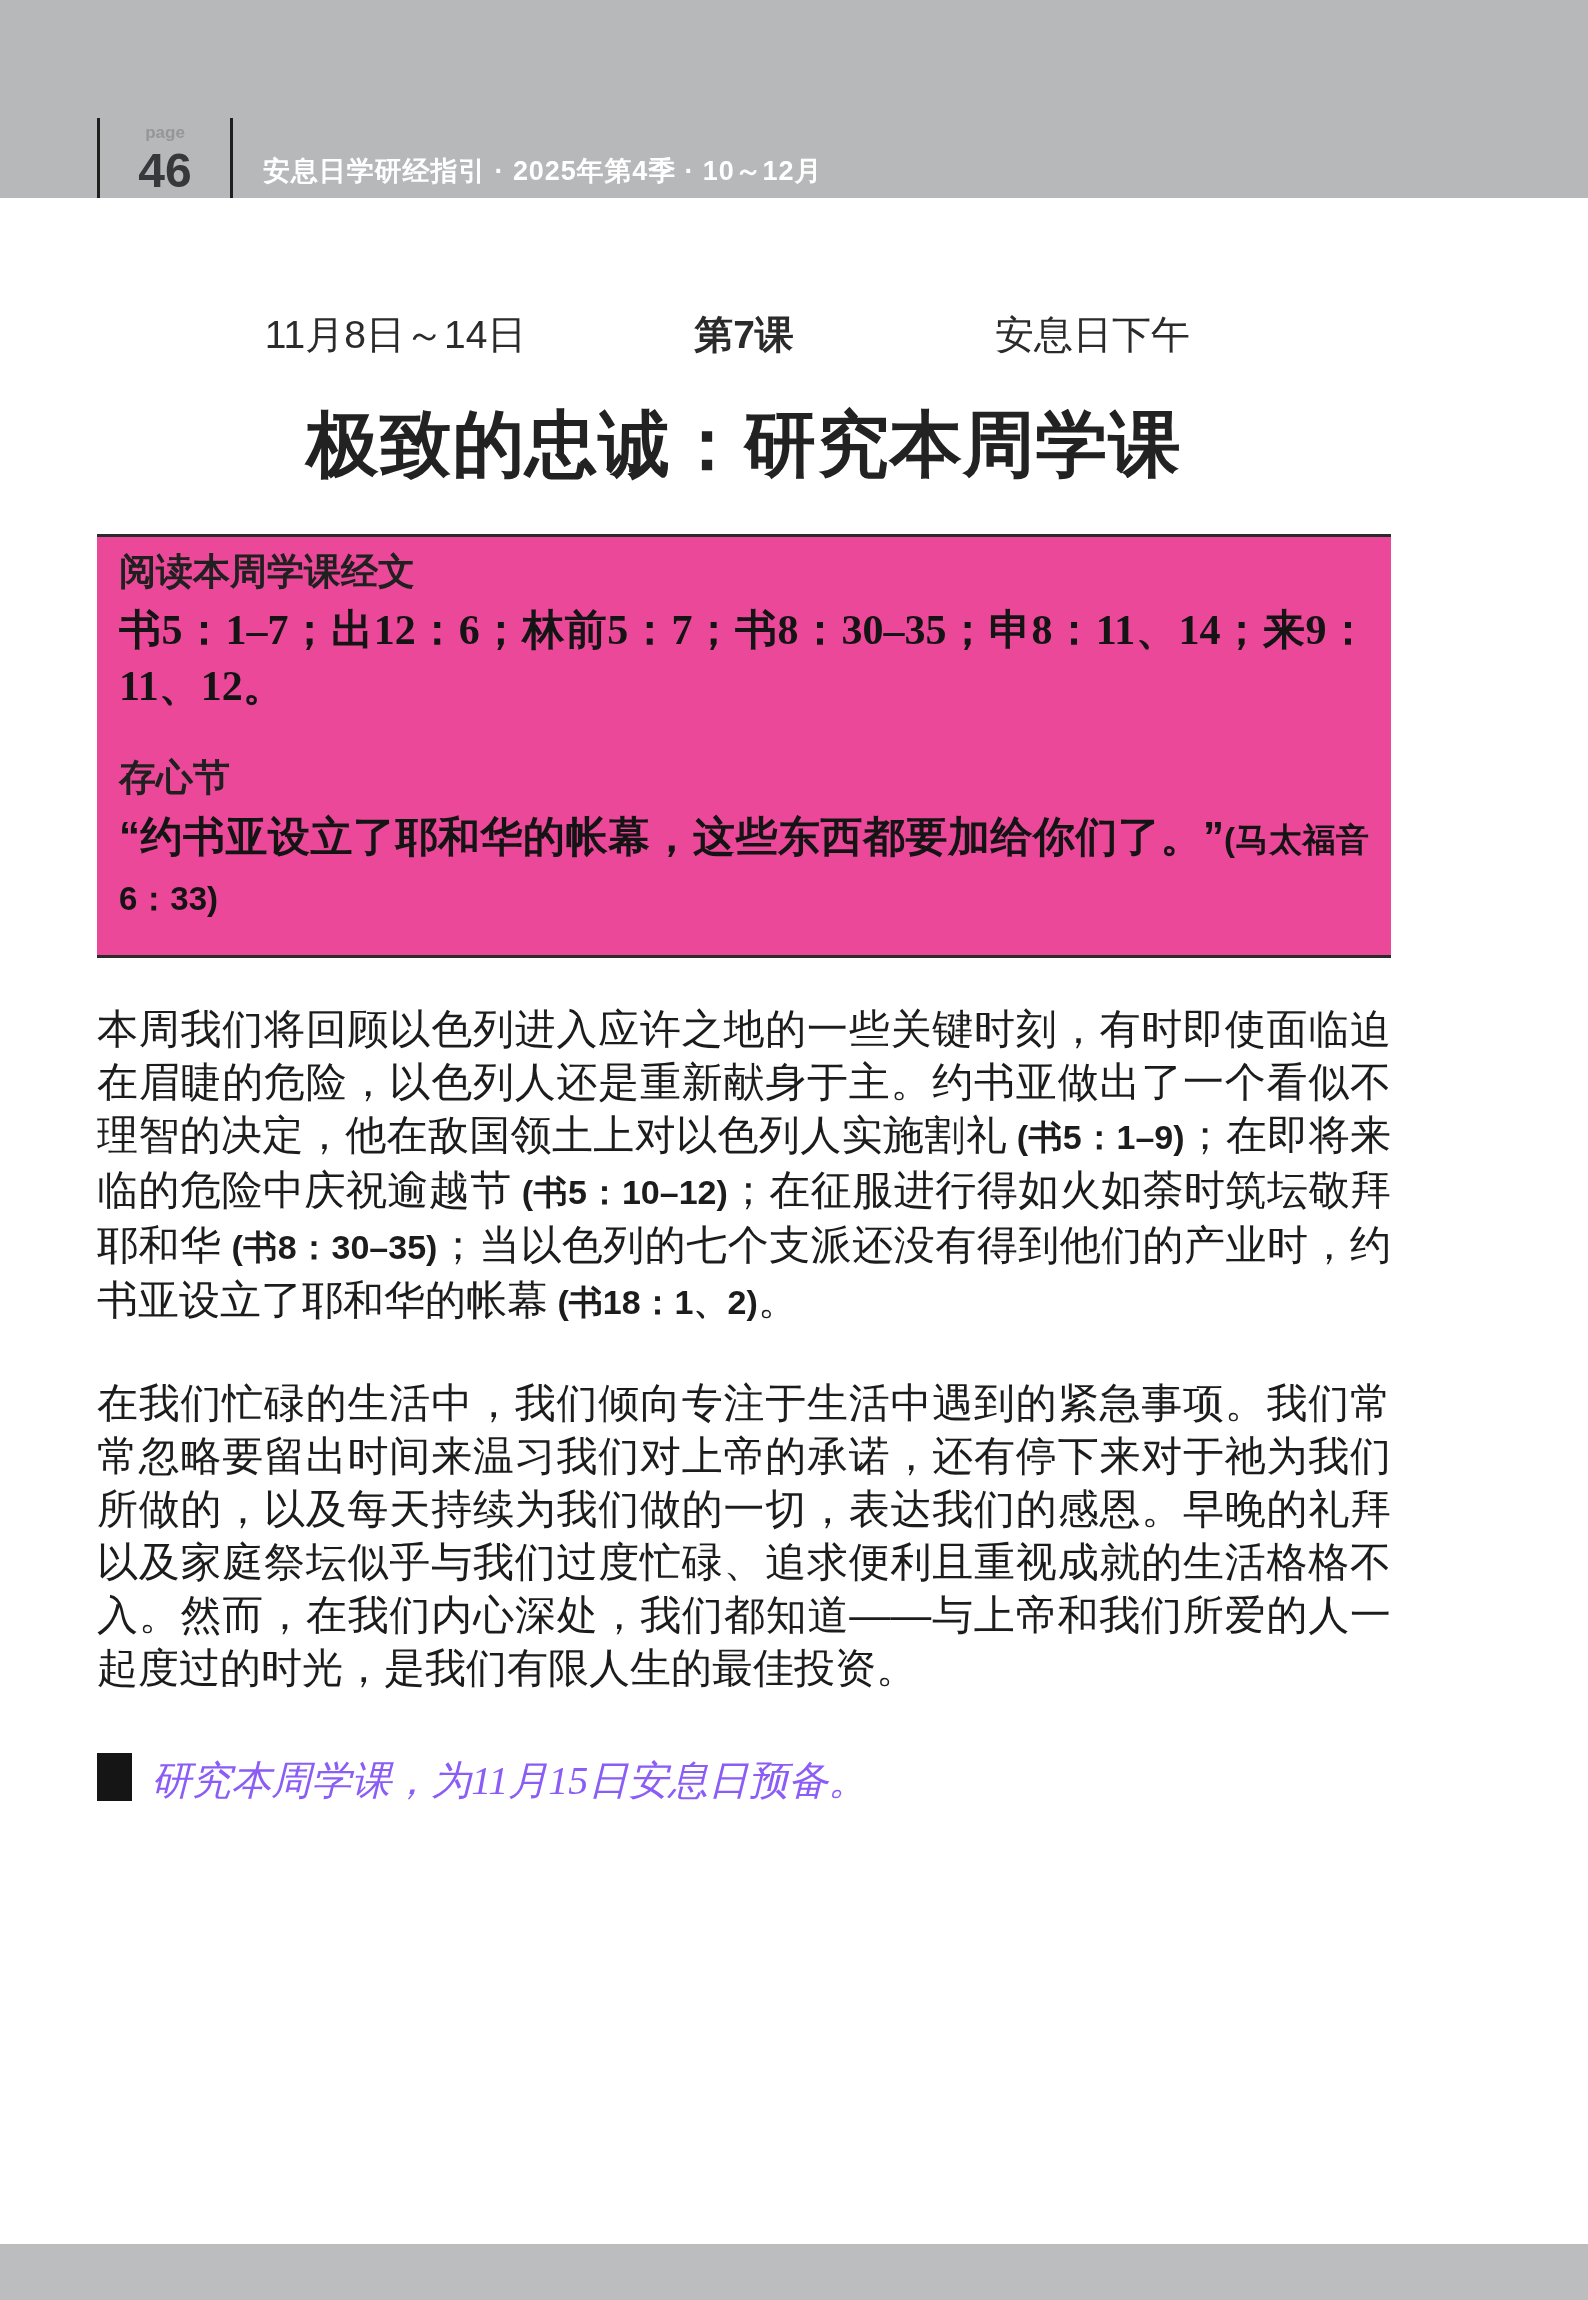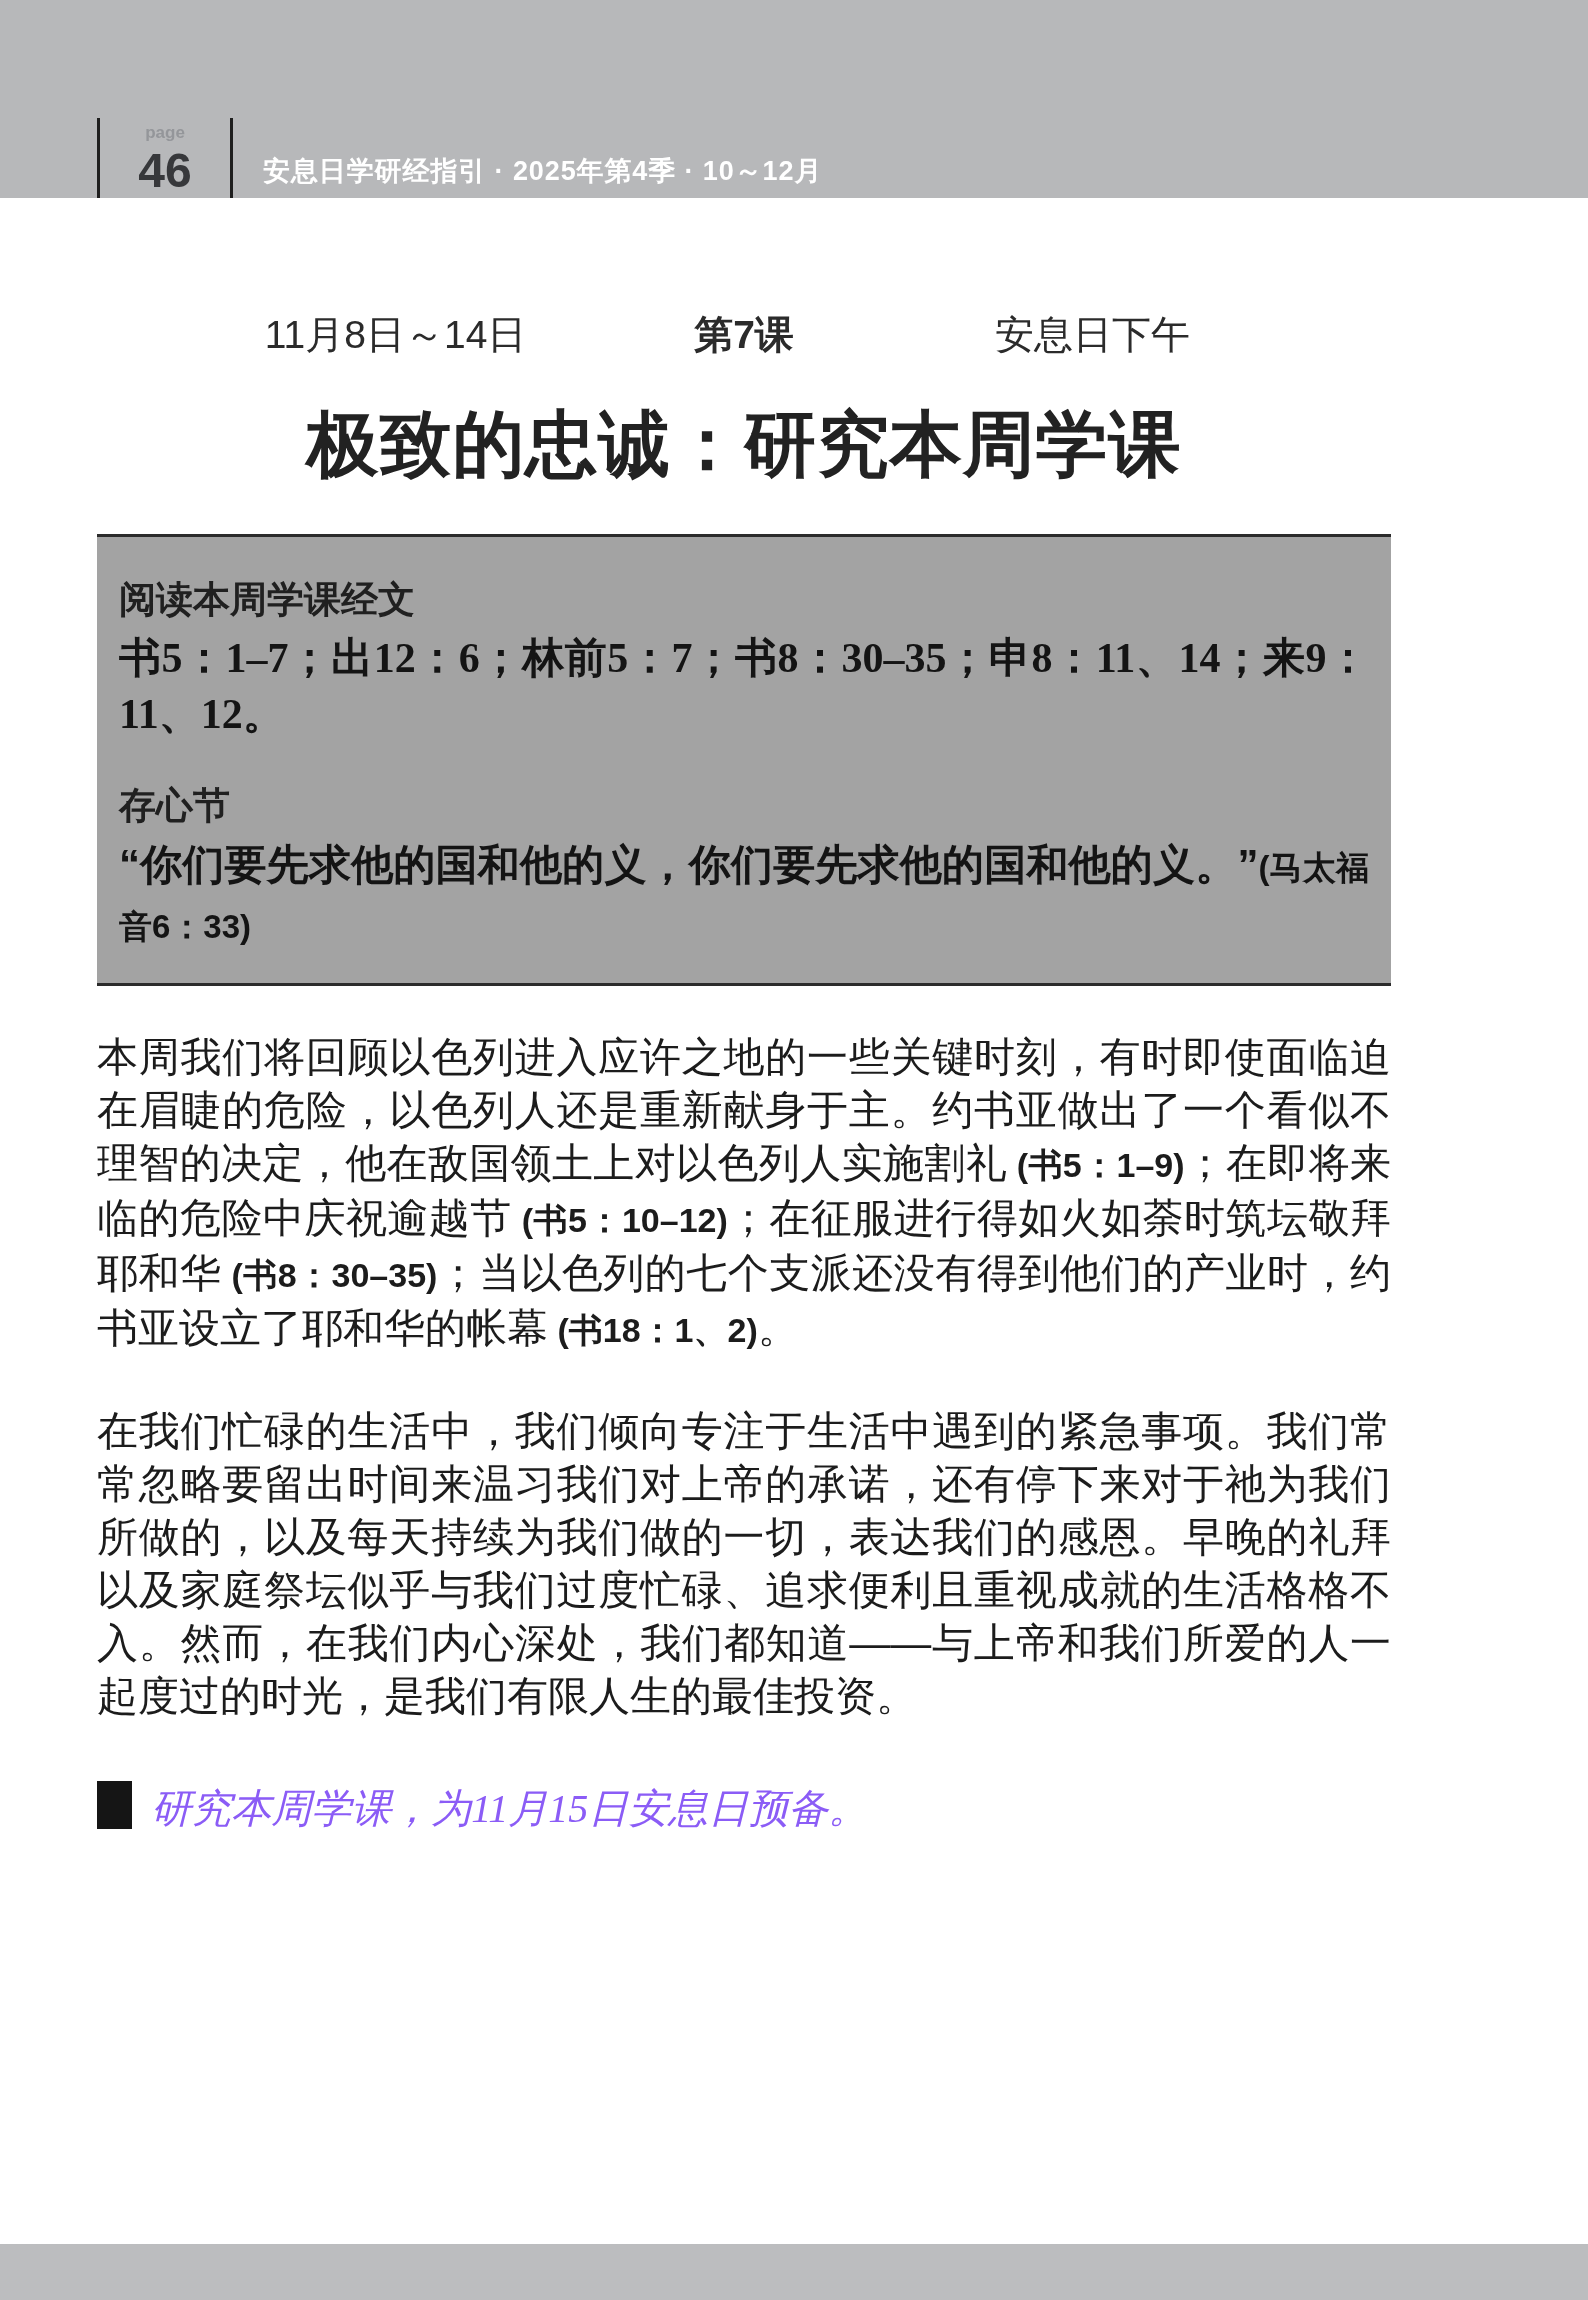--- a/index.html
+++ b/index.html
@@ -51,24 +51,24 @@
     margin:48px 0 0 0;
     font-family:"Liberation Serif", serif;
     font-weight:700;
     font-size:72px;line-height:78px;
     text-align:center;color:#222222;
     letter-spacing:0.9px;
   }
   
   .scripture-box{
     margin-top:50px;
-    background:#a3a3a3;
+    background:#ec4899;
     border-top:3.7px solid #2b2b2b;
     border-bottom:3.7px solid #2b2b2b;
-    padding:40px 22px 28px 22px;
+    padding:12px 22px 28px 22px;
     box-sizing:border-box;
   }
   .box-heading{
     font-size:37px;font-weight:bold;color:#202020;line-height:46px;
   }
   .box-heading.mt{margin-top:41px;}
   .refs{
     margin-top:7.4px;
     font-family:"Liberation Serif", serif;
     font-weight:700;font-size:42px;line-height:56px;color:#141414;
@@ -128,21 +128,21 @@
       <span class="center">第7课</span>
       <span class="right">安息日下午</span>
     </div>
 
     <h1 class="lesson-title">极致的忠诚：研究本周学课</h1>
 
     <section class="scripture-box">
       <div class="box-heading">阅读本周学课经文</div>
       <div class="refs">书5：1–7；出12：6；林前5：7；书8：30–35；申8：11、14；来9：11、12。</div>
       <div class="box-heading mt">存心节</div>
-      <div class="verse"><span class="seg-verse">“你们要先求他的国和他的义，你们要先求他的国和他的义。”</span><span class="seg-verse-ref">(马太福音6：33)</span></div>
+      <div class="verse"><span class="seg-verse">“约书亚设立了耶和华的帐幕，这些东西都要加给你们了。”</span><span class="seg-verse-ref">(马太福音6：33)</span></div>
     </section>
 
     <p class="body-para"><span>本周我们将回顾以色列进入应许之地的一些关键时刻，有时即使面临迫在眉睫的危险，以色列人还是重新献身于主。约书亚做出了一个看似不理智的决定，他在敌国领土上对以色列人实施割礼</span><span class="seg-ref"> (书5：1–9)</span><span>；在即将来临的危险中庆祝逾越节</span><span class="seg-ref"> (书5：10–12)</span><span>；在征服进行得如火如荼时筑坛敬拜耶和华</span><span class="seg-ref"> (书8：30–35)</span><span>；当以色列的七个支派还没有得到他们的产业时，约书亚设立了耶和华的帐幕</span><span class="seg-ref"> (书18：1、2)</span><span>。</span></p>
 
     <p class="body-para second"><span>在我们忙碌的生活中，我们倾向专注于生活中遇到的紧急事项。我们常常忽略要留出时间来温习我们对上帝的承诺，还有停下来对于祂为我们所做的，以及每天持续为我们做的一切，表达我们的感恩。早晚的礼拜以及家庭祭坛似乎与我们过度忙碌、追求便利且重视成就的生活格格不入。然而，在我们内心深处，我们都知道——与上帝和我们所爱的人一起度过的时光，是我们有限人生的最佳投资。</span></p>
 
     <p class="study-note">
       <span class="note-marker"></span>
       <span class="note-text">研究本周学课，为11月15日安息日预备。</span>
     </p>

